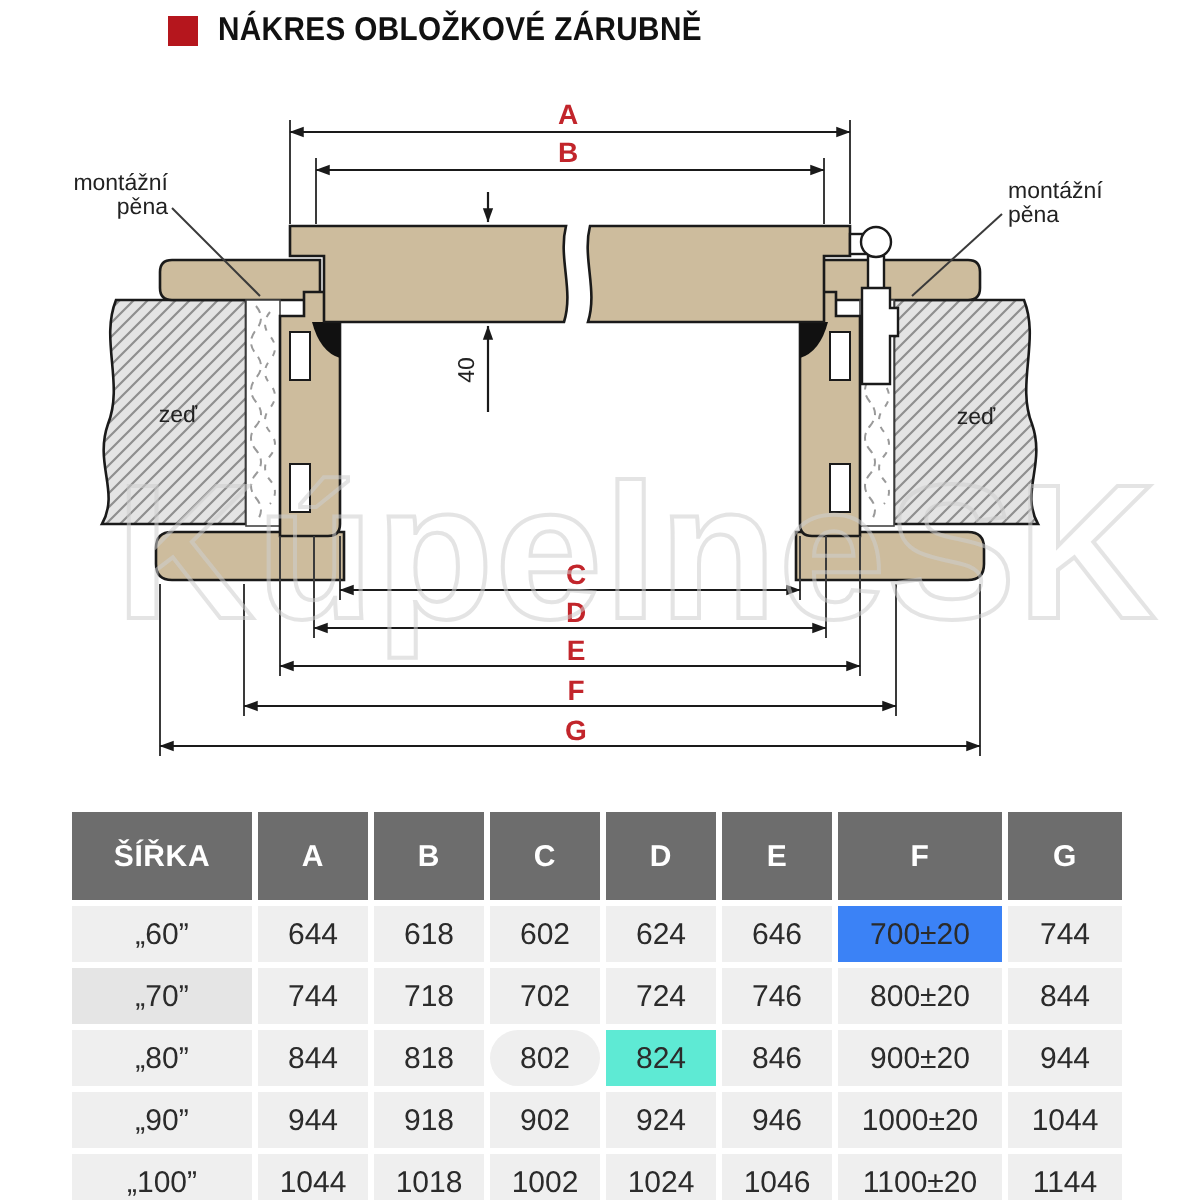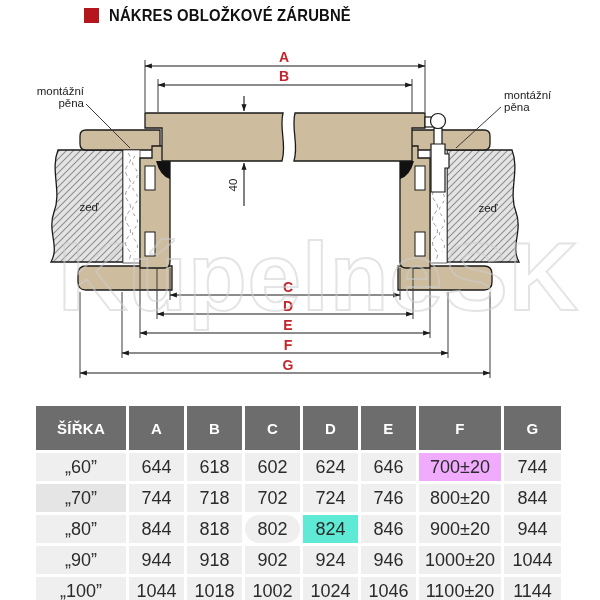--- a/index.html
+++ b/index.html
@@ -16,21 +16,21 @@
   .diag{position:absolute;left:0;top:0;z-index:1;}
   
   .wm{position:absolute;left:58px;top:222px;z-index:2;pointer-events:none;
       font-weight:bold;font-size:96px;letter-spacing:1px;color:transparent;
       -webkit-text-stroke:2px rgba(205,205,205,.55);white-space:nowrap;}
   
   table.sizes{position:absolute;left:33px;top:403px;z-index:3;
     border-collapse:separate;border-spacing:3px;}
   table.sizes th{background:#6d6d6d;color:#fff;font-weight:bold;font-size:15px;
     height:42px;text-align:center;vertical-align:middle;letter-spacing:.3px;}
-  table.sizes td{background:#efefef;color:#2b2b2b;font-size:18px;height:26px;
+  table.sizes td{background:#efefef;color:#2b2b2b;font-size:15px;height:26px;
     text-align:center;vertical-align:middle;white-space:nowrap;}
   .cw0{width:88px}.cw1{width:53px}.cw2{width:53px}.cw3{width:53px}.cw4{width:53px}
   .cw5{width:53px}.cw6{width:80px}.cw7{width:55px}
   svg text{font-family:"Liberation Sans",sans-serif;}
   .dimletter{fill:#c2252b;font-weight:bold;font-size:14px;}
   .lbl{fill:#222;font-size:11.5px;}
 </style>
 </head>
 <body>
 
@@ -169,21 +169,21 @@
       </tr>
   </thead>
   <tbody>
       <tr>
         <td class="cw0" style="background: rgb(239, 239, 239);">„60”</td>
         <td class="cw1" style="background: rgb(239, 239, 239);">644</td>
         <td class="cw2" style="background: rgb(239, 239, 239);">618</td>
         <td class="cw3" style="background: rgb(239, 239, 239);">602</td>
         <td class="cw4" style="background: rgb(239, 239, 239); text-align: center;">624</td>
         <td class="cw5" style="background: rgb(239, 239, 239);">646</td>
-        <td class="cw6" style="background: #f0abfc;">700±20</td>
+        <td class="cw6" style="background: #3b82f6;">700±20</td>
         <td class="cw7" style="background: rgb(239, 239, 239);">744</td>
       </tr>
       <tr>
         <td class="cw0" style="background: #e5e5e5;">„70”</td>
         <td class="cw1" style="background: rgb(239, 239, 239);">744</td>
         <td class="cw2" style="background: rgb(239, 239, 239); margin-left: 20px;">718</td>
         <td class="cw3" style="background: rgb(239, 239, 239);">702</td>
         <td class="cw4" style="background: rgb(239, 239, 239);">724</td>
         <td class="cw5" style="background: rgb(239, 239, 239);">746</td>
         <td class="cw6" style="background: rgb(239, 239, 239);">800±20</td>

